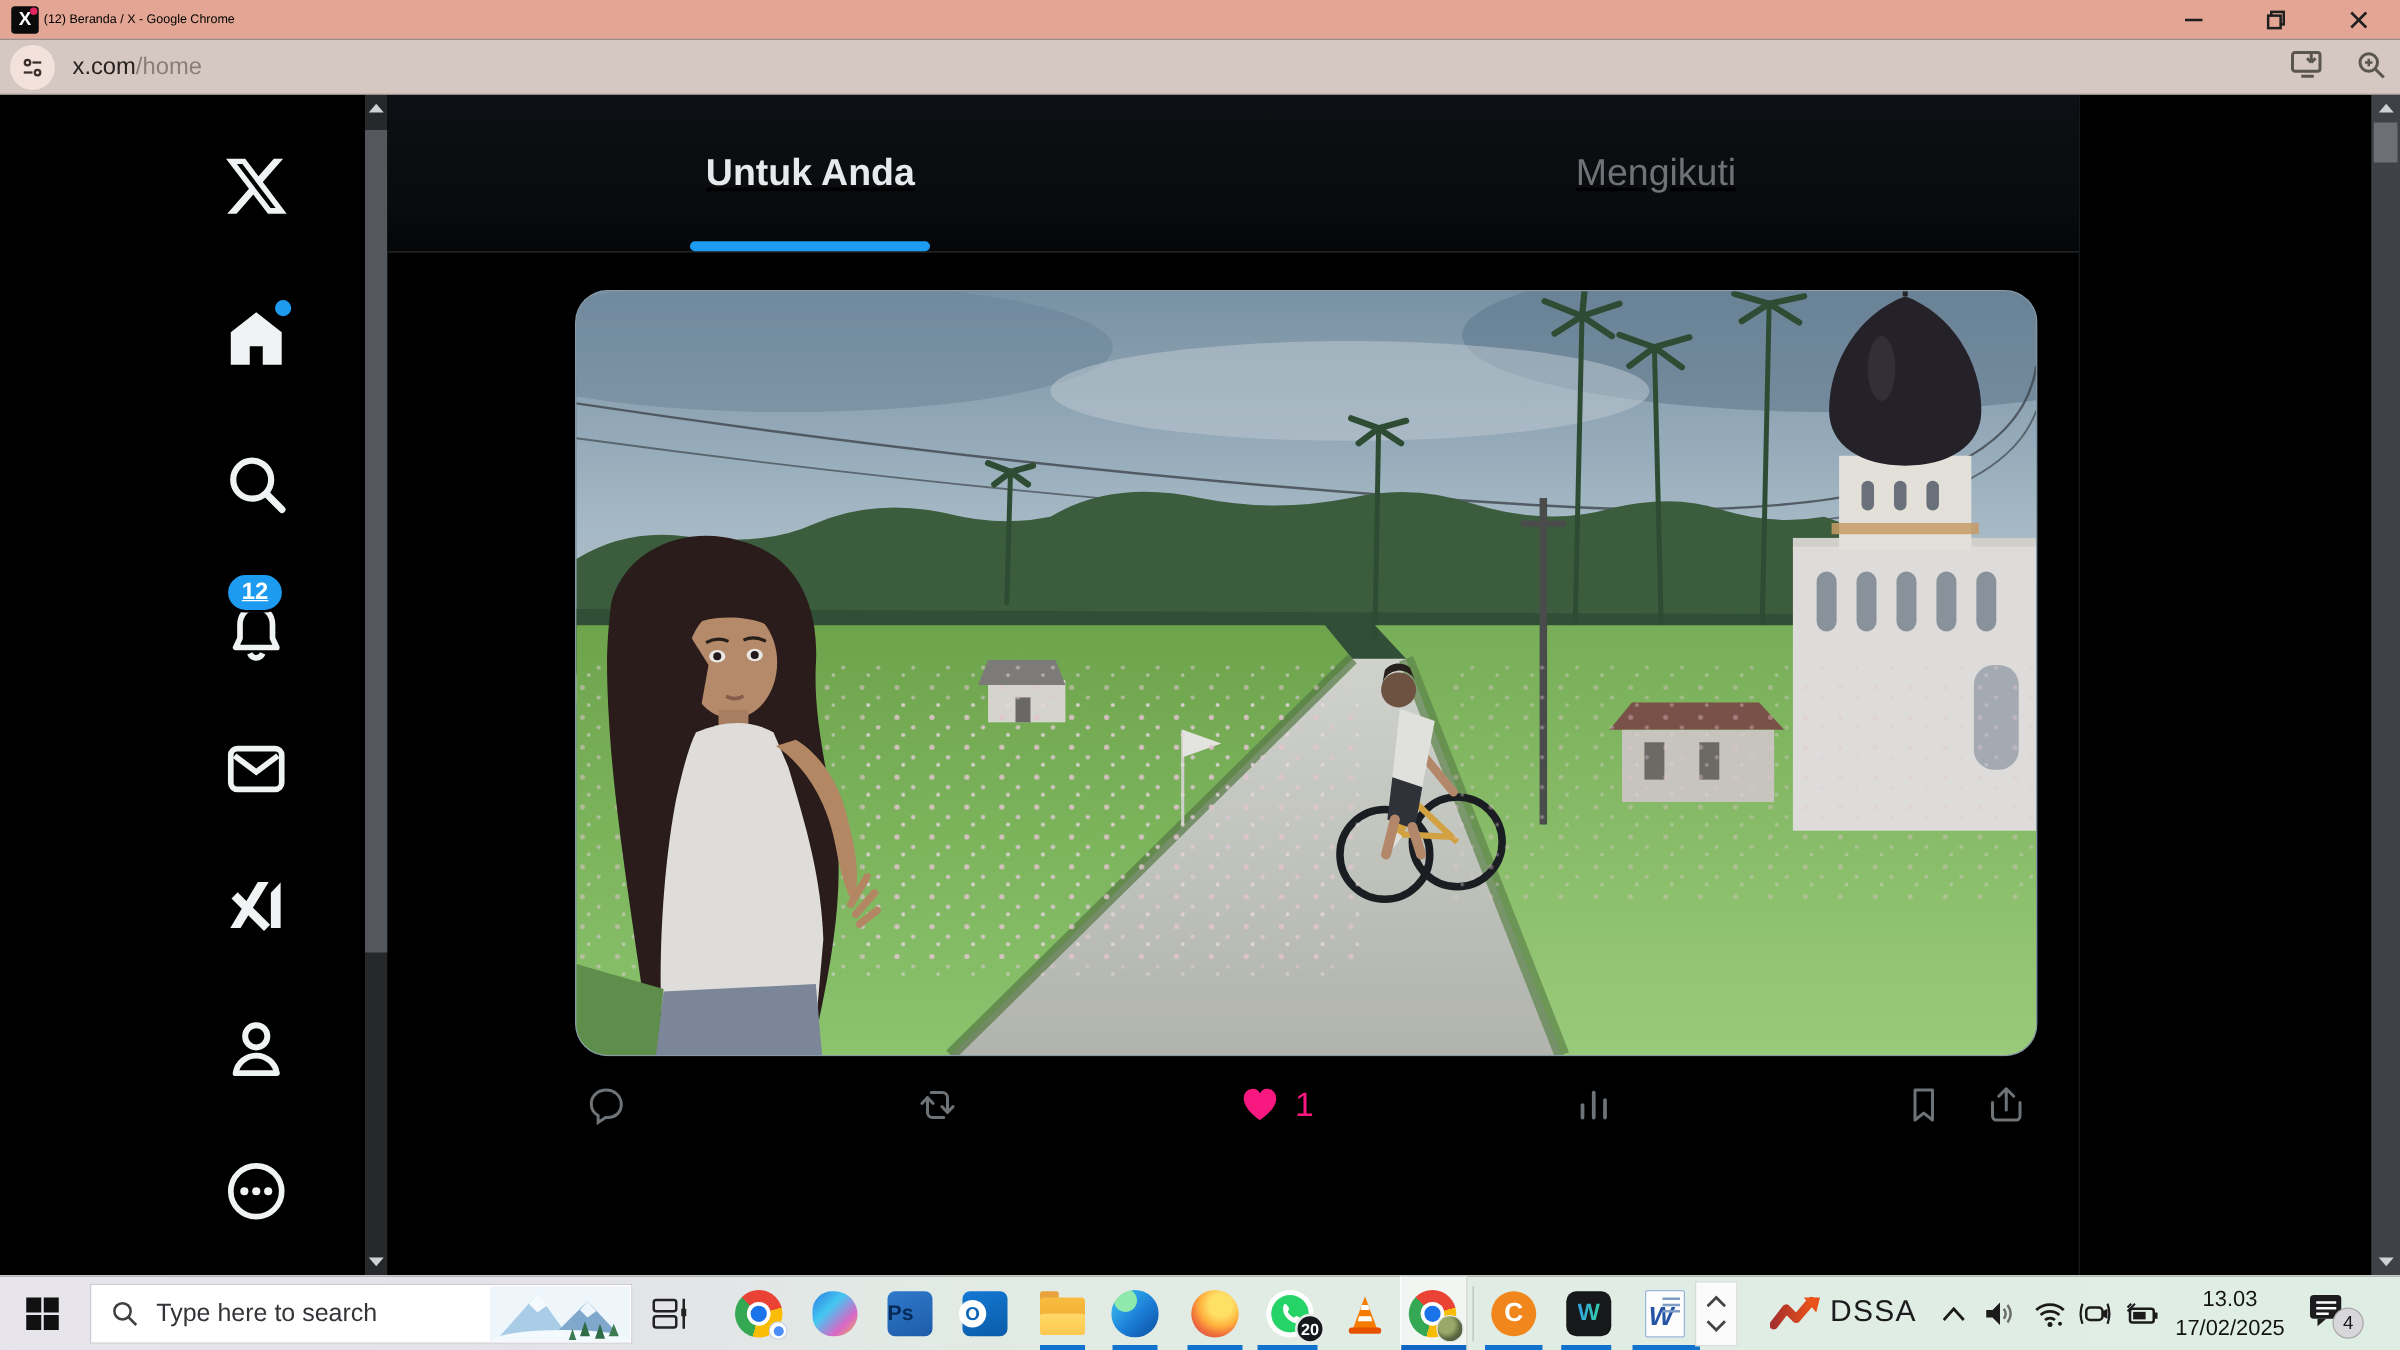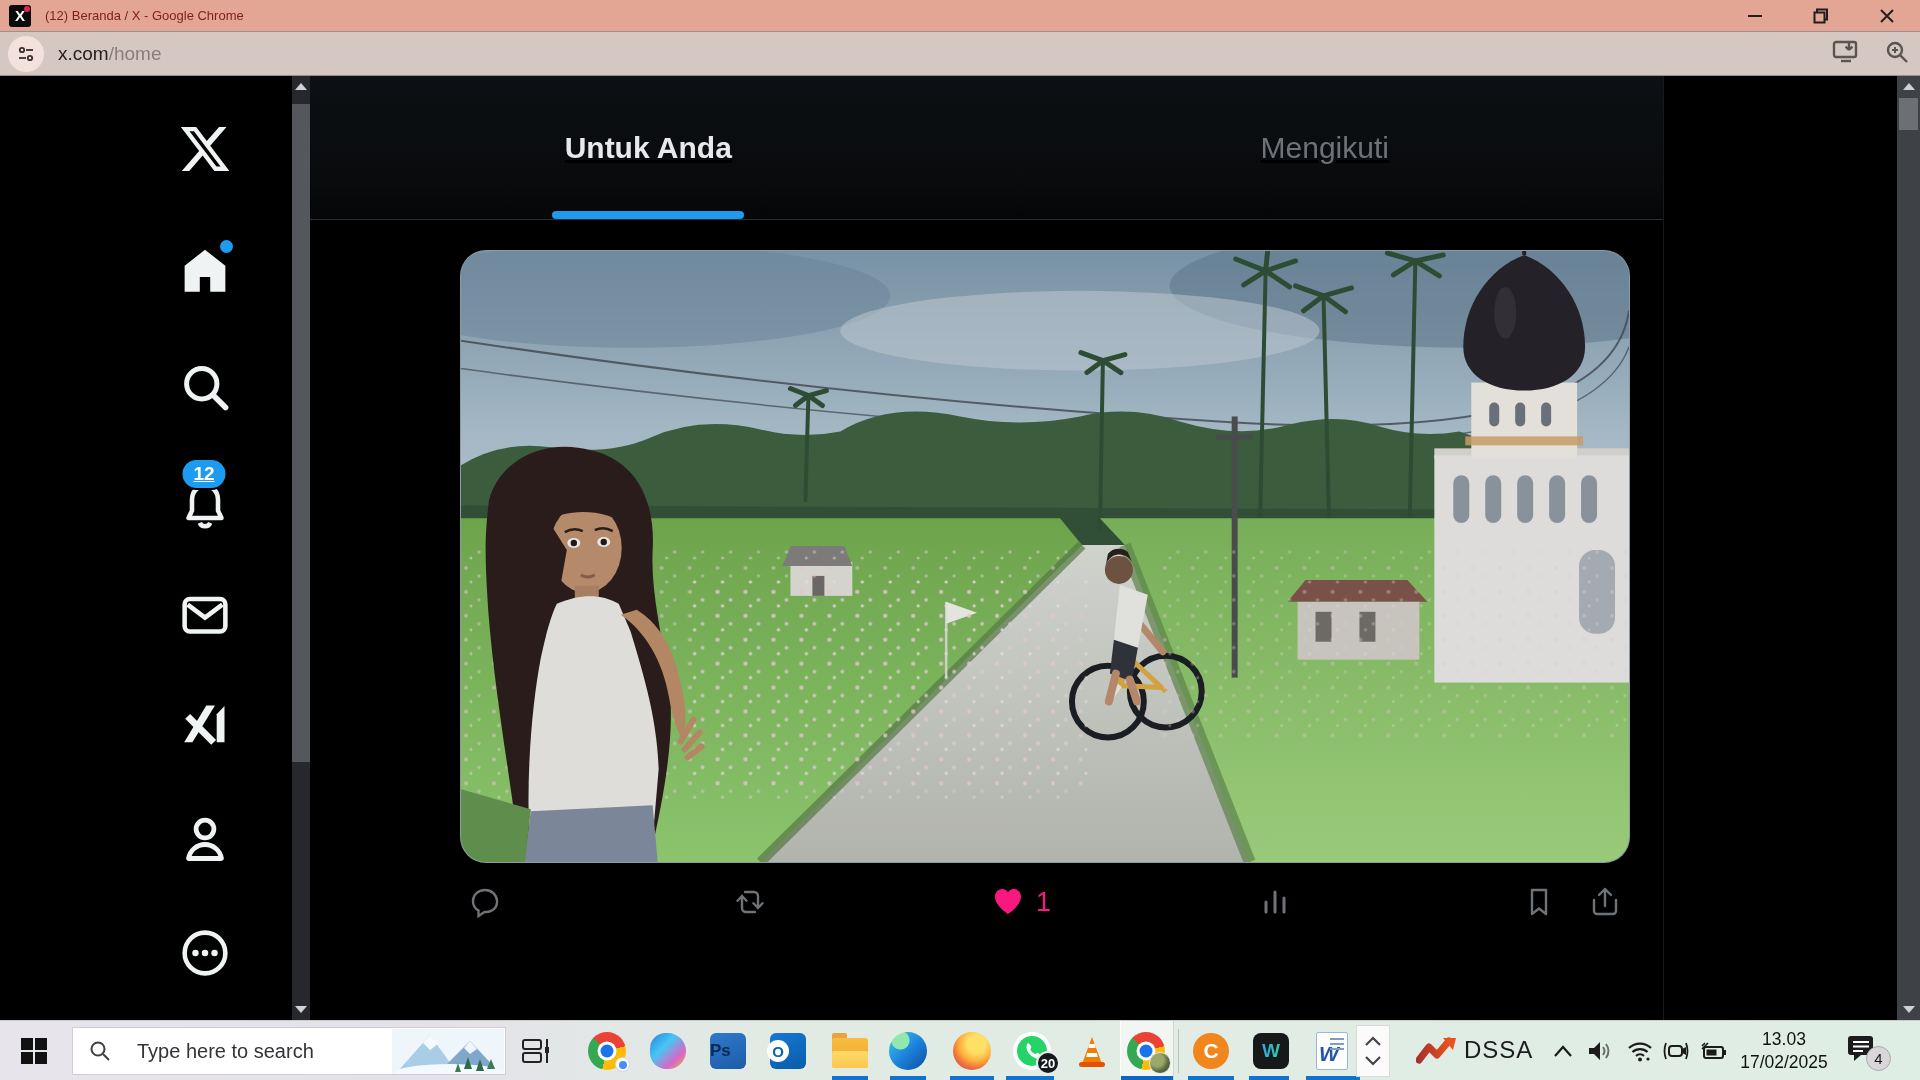--- a/index.html
+++ b/index.html
@@ -6,21 +6,21 @@
   html,body { width:1920px; height:1080px; overflow:hidden; background:#000;
               font-family:"Liberation Sans", sans-serif; }
 
   
   .titlebar { position:relative; height:32px; background:#e3a694; border-bottom:1px solid #98918d;
               display:flex; align-items:center; }
   .favicon { position:relative; width:22px; height:22px; margin-left:9px; background:#0b0b0b;
              border-radius:3px; display:flex; align-items:center; justify-content:center; }
   .favicon span { color:#fff; font-weight:700; font-size:15px; line-height:1; }
   .favicon i { position:absolute; right:1px; top:1px; width:6px; height:6px; border-radius:50%; background:#e0245e; }
-  .wtitle { margin-left:14px; font-size:13px; color:#7f1d1d; }
+  .wtitle { margin-left:4px; font-size:10px; color:#000000; }
   .wcontrols { position:absolute; right:0; top:0; height:32px; display:flex; }
   .wbtn { width:66px; height:32px; display:flex; align-items:center; justify-content:center; }
 
   .addressbar { position:relative; height:44px; background:#d5c8c2; border-bottom:1px solid #9b8d88;
                 display:flex; align-items:center; }
   .tunebtn { width:36px; height:36px; border-radius:50%; background:#f2e2db; margin-left:8px;
              display:flex; align-items:center; justify-content:center; }
   .url { margin-left:14px; font-size:19px; }
   .url .host { color:#27211f; }
   .url .path { color:#8a7e79; }
@@ -50,21 +50,21 @@
   .scroll-left .thumb { position:absolute; top:28px; left:0; width:18px; height:658px; background:#54575b; }
   .scroll-right { position:absolute; left:1897px; top:0; width:23px; height:944px; background:#3e4145; }
   .scroll-right .thumb { position:absolute; top:22px; left:2px; width:19px; height:32px; background:#6c6f73; }
   .arr { position:absolute; left:50%; transform:translateX(-50%); width:0; height:0; }
   .arr-up   { top:7px; border-left:6px solid transparent; border-right:6px solid transparent; border-bottom:7px solid #cfd1d3; }
   .arr-down { bottom:7px; border-left:6px solid transparent; border-right:6px solid transparent; border-top:7px solid #cfd1d3; }
 
   
   .main { position:absolute; left:310px; top:0; width:1354px; height:944px; background:#000;
           border-right:1px solid #17191c; }
-  .tabs { position:relative; height:144px; display:flex; border-bottom:1px solid #2b2f33;
+  .tabs { position:relative; height:126px; display:flex; border-bottom:1px solid #2b2f33;
           background:linear-gradient(180deg,#0d1014 0%,#090b0d 70%,#050607 100%);text-decoration:underline; }
   .tab { flex:1; position:relative; display:flex; align-items:center; justify-content:center; }
   .tab-label-active { font-size:30px; font-weight:700; color:#e7e9ea; }
   .tab-label-idle   { font-size:30px; font-weight:500; color:#6e7378; }
   .tab-underline { position:absolute; bottom:0; left:50%; transform:translateX(-50%);
                    width:192px; height:8px; border-radius:5px; background:#1d9bf0; }
 
   .tweet-text { margin:8px 0 0 150px; font-size:29px; letter-spacing:.2px; }
   .tweet-text .tag { color:#1d9bf0; }
   .tweet-text .plain { color:#e7e9ea; }
@@ -88,21 +88,21 @@
   .act-share    { left:1128px; }
   .like-count { color:#f91880; font-size:27px; }
 
   
   .taskbar { position:relative; height:60px;
              background:linear-gradient(90deg,#e7e4ec 0%,#e4e2e9 22%,#e1ebe4 40%,#dfeee5 100%);
              border-top:1px solid #c9ccc9; }
   .tb { position:absolute; display:flex; align-items:center; justify-content:center; }
   .startbtn { left:16px; top:13px; width:36px; height:34px; }
   .searchbox { left:72px; top:6px; width:434px; height:48px; background:#fff; border:1px solid #cfccd5;
-               display:flex; align-items:center; position:absolute;gap:12px; }
+               display:flex; align-items:center; position:absolute; }
   .searchbox .mag { margin-left:15px; }
   .search-text { margin-left:13px; font-size:20px; color:#333338; }
   .mountain { position:absolute; right:1px; top:1px; width:112px; height:45px; overflow:hidden; }
   .tv-icon { left:518px; top:12px; width:36px; height:36px; }
   .appic { top:10px; width:40px; height:40px; }
   .runline { position:absolute; bottom:0; height:4px; background:#1273cf; }
   .active-box { position:absolute; left:1120px; top:0; width:54px; height:60px; background:rgba(255,255,255,.55);
                 border-left:1px solid rgba(255,255,255,.8); border-right:1px solid #cdd6d0; }
   .tb-sep { position:absolute; left:1178px; top:8px; width:1px; height:44px; background:#b9c2bc; }
   .chrome-ic { width:38px; height:38px; border-radius:50%;

